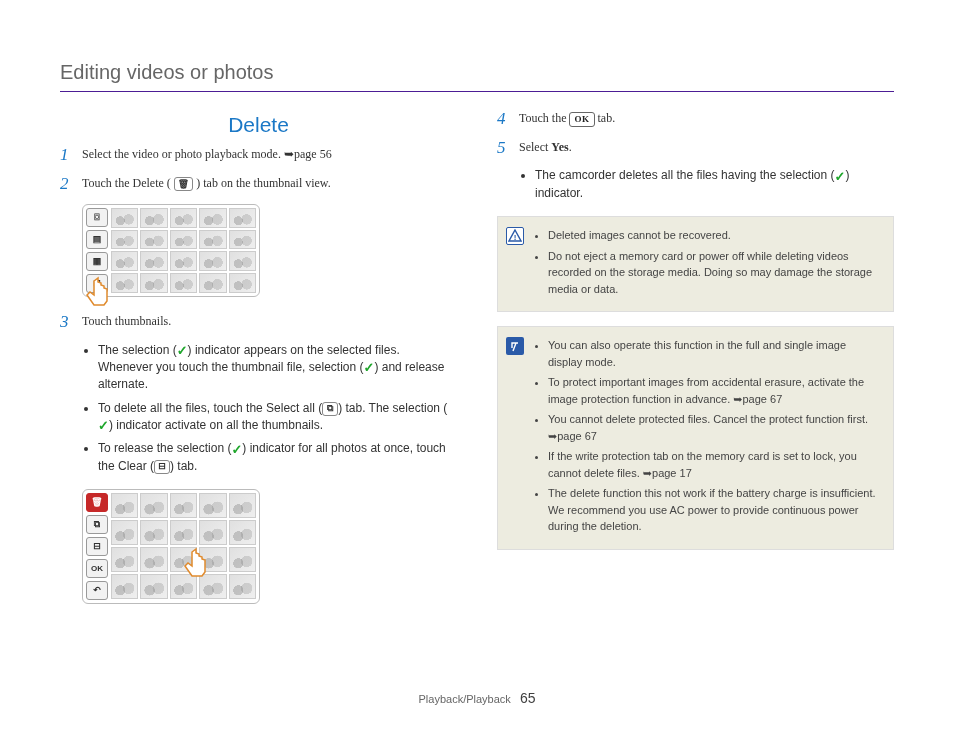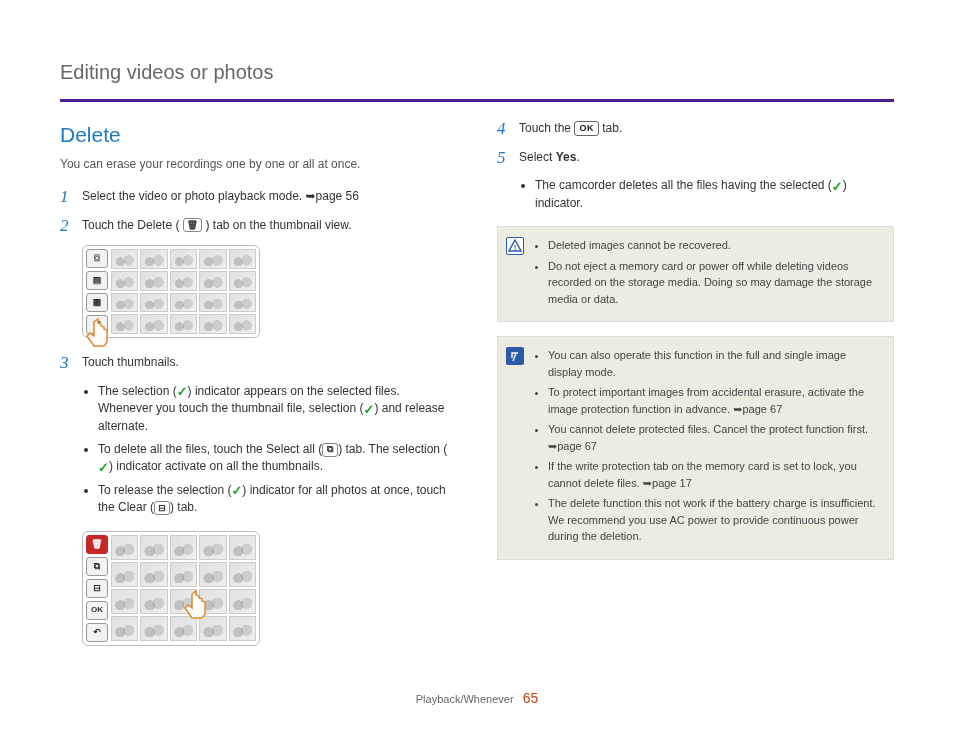--- a/index.html
+++ b/index.html
@@ -16,55 +16,56 @@
   .page {
     padding: 58px 60px 40px 60px;
     display: flex;
     flex-direction: column;
     height: 100%;
   }
   .page-title {
     font-size: 20px;
     font-weight: 400;
     color: #666;
-    padding-bottom: 12px;
-    border-bottom: 3px solid #4c1d95;
+    padding-bottom: 4px;
+    border-bottom: 1px solid #4c1d95;
     margin-bottom: 18px;
   }
   .columns {
     display: flex;
     gap: 40px;
     flex: 1;
   }
   .col {
     flex: 1;
     min-width: 0;
   }
   .section-title {
     color: #1b78c6;
     font-size: 21px;
     font-weight: 400;
     margin-bottom: 6px;
+    text-align: center;
   }
   .intro { color: #555; margin-bottom: 14px; }
   .step {
     display: flex;
     align-items: flex-start;
     gap: 8px;
     margin-bottom: 10px;
   }
   .step-num {
     color: #1b78c6;
     font-size: 17px;
     font-style: italic;
     font-family: Georgia, serif;
     line-height: 1.1;
     min-width: 14px;
   }
-  .step-body { flex: 1; color: #333; }
+  .step-body { flex: 1; color: #333; font-family: Liberation Serif, serif; }
   .step-body .bold { font-weight: bold; }
   .arrow-icon { display:inline-block; }
   .sub-bullets {
     margin-left: 22px;
     margin-bottom: 14px;
   }
   .sub-bullets ul { list-style: disc; padding-left: 16px; }
   .sub-bullets li { margin-bottom: 6px; color:#333; }
   .inline-icon-box {
     display: inline-flex;
@@ -161,33 +162,32 @@
     width: 18px; height: 18px;
     display:flex; align-items:center; justify-content:center;
     border-radius: 2px;
   }
   .warn { background:#fff; border:1.5px solid #2a5aa8; color:#2a5aa8; transform: rotate(0deg); }
   .note { background:#2a5aa8; color:#fff; }
   .footer {
     position:absolute; bottom:22px; left:0; right:0;
     text-align:center; font-size:11px; color:#666;
   }
-  .footer .pgnum { color:#c2410c; font-size:14px; margin-left:6px; }
+  .footer .pgnum { color:#404040; font-size:14px; margin-left:6px; }
 </style>
 </head>
 <body>
 
 <div class="page">
   <h1 class="page-title">Editing videos or photos</h1>
 
   <div class="columns">
 
     <div class="col">
       <h2 class="section-title">Delete</h2>
-      <p class="intro">You can erase your recordings one by one or all at once.</p>
 
       <div class="step">
         <span class="step-num">1</span>
         <div class="step-body">
           <span>Select the video or photo playback mode. </span><span class="arrow-icon">➥</span><span>page 56</span>
         </div>
       </div>
 
       <div class="step">
         <span class="step-num">2</span>
@@ -309,21 +309,21 @@
 
       <div class="step">
         <span class="step-num">5</span>
         <div class="step-body">
           <span>Select </span><span class="bold">Yes</span><span>.</span>
         </div>
       </div>
       <div class="sub-bullets">
         <ul>
             <li>
-          <span>The camcorder deletes all the files having the selected (</span><span class="check">✓</span><span>) indicator.</span>
+          <span>The camcorder deletes all the files having the selection (</span><span class="check">✓</span><span>) indicator.</span>
         </li>
           </ul>
       </div>
 
       <div class="info-box">
         <div class="info-icon warn">
           <svg width="14" height="14" viewBox="0 0 14 14">
               <polygon points="7,1 13,12 1,12" fill="none" stroke="#2a5aa8" stroke-width="1.4"></polygon>
               <text x="7" y="10.5" text-anchor="middle" font-size="8" fill="#2a5aa8" font-weight="bold">!</text>
             </svg>
@@ -351,16 +351,16 @@
           <li>
             <span>If the write protection tab on the memory card is set to lock, you cannot delete files. </span><span class="arrow-icon">➥</span><span>page 17</span>
           </li>
           <li>The delete function this not work if the battery charge is insufficient. We recommend you use AC power to provide continuous power during the deletion.</li>
         </ul>
       </div>
     </div>
   </div>
 
   <div class="footer">
-    <span>Playback/Whenever</span>
+    <span>Playback/Playback</span>
     <span class="pgnum">65</span>
   </div>
 </div>
 
 </body></html>

